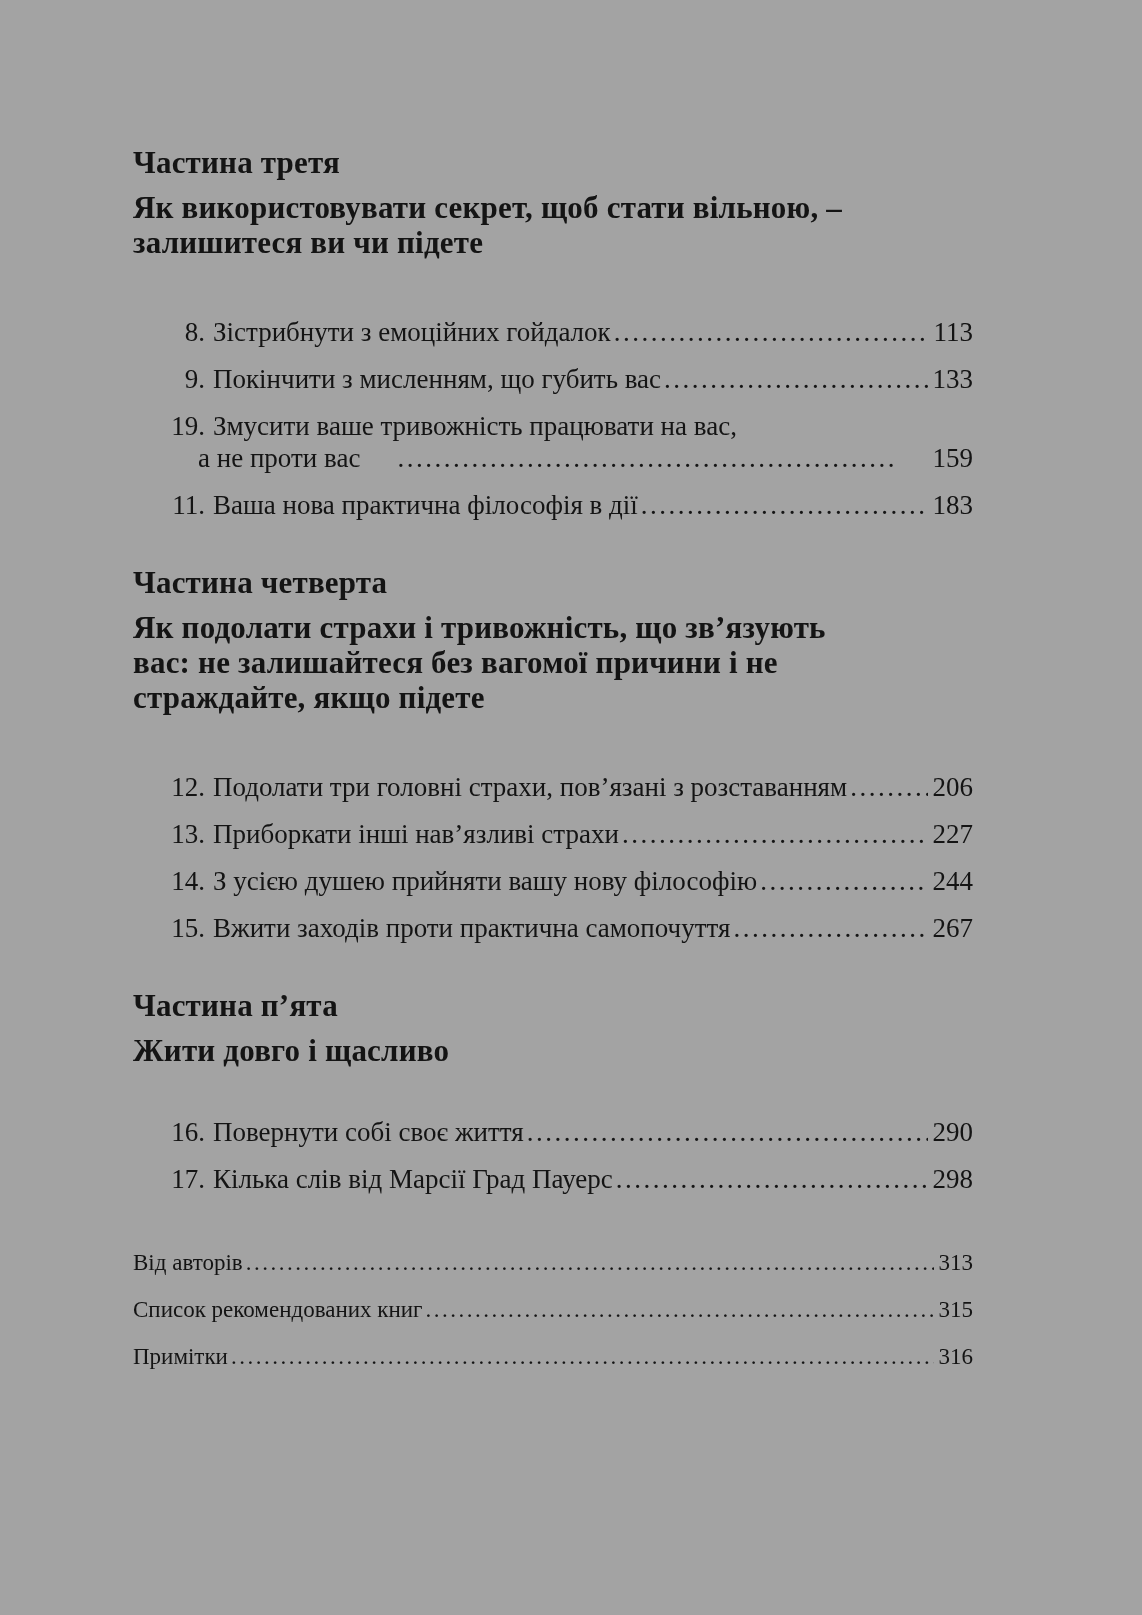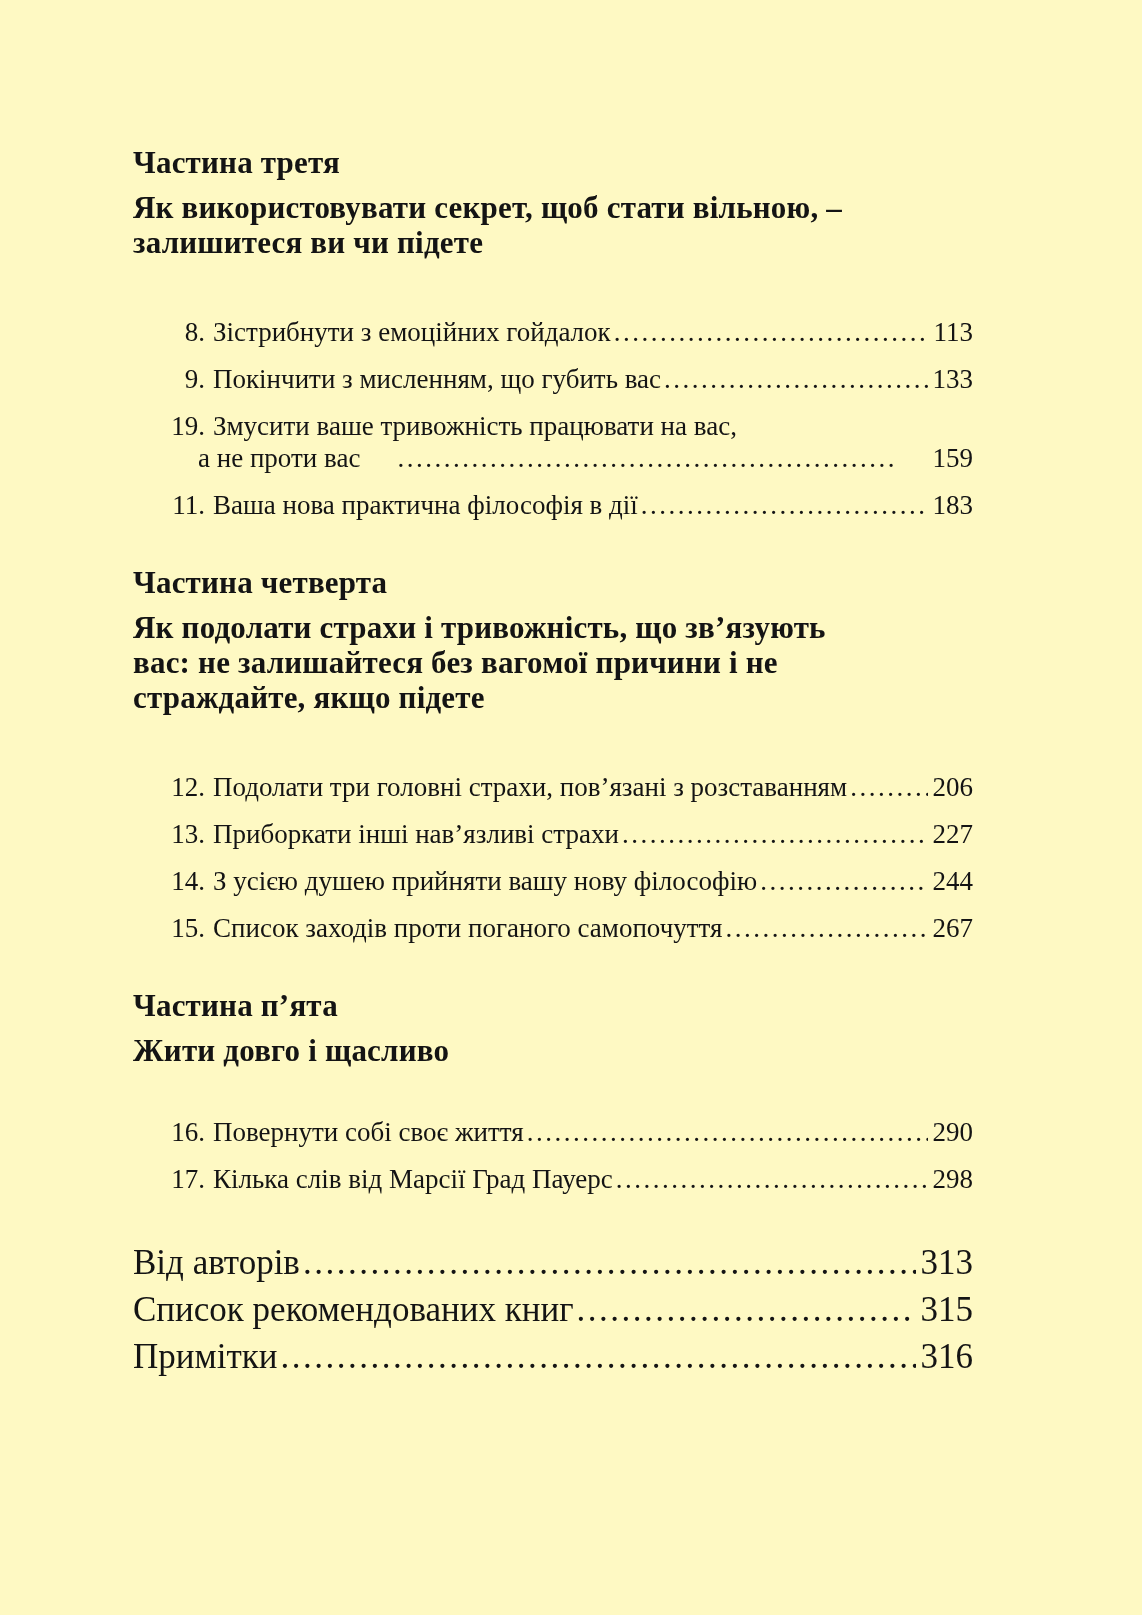--- a/index.html
+++ b/index.html
@@ -8,21 +8,21 @@
     width: 1142px;
     height: 1615px;
     position: relative;
     overflow: hidden;
     font-family: "Liberation Serif", "DejaVu Serif", serif;
     color: #141414;
   }
   .page {
     position: absolute;
     inset: 0;
-    background: #fef9c3;
+    background: #a3a3a3;
   }
   .content {
     position: absolute;
     left: 133px;
     top: 146px;
     width: 840px;
   }
   .part { margin-bottom: 45px; }
   .part-heading {
     font-size: 31px;
@@ -72,21 +72,21 @@
     letter-spacing: 2.5px;
   }
   .pg {
     flex: none;
     padding-left: 5px;
   }
   .back-matter { margin-top: 52px; }
   .bm-row {
     display: flex;
     align-items: baseline;
-    font-size: 35px;
+    font-size: 23px;
     line-height: 32px;
     margin-bottom: 15px;
   }
 </style>
 </head>
 <body>
 
 <div class="page">
   <div class="content">
     <div id="parts">
@@ -167,21 +167,21 @@
       <span class="num">14.</span>
       <span class="title">З усією душею прийняти вашу нову філософію</span>
       <span class="dots"></span>
       <span class="pg">244</span>
     </div>
   </li>
 
   <li class="entry">
     <div class="eline">
       <span class="num">15.</span>
-      <span class="title">Список заходів проти поганого самопочуття</span>
+      <span class="title">Вжити заходів проти практична самопочуття</span>
       <span class="dots"></span>
       <span class="pg">267</span>
     </div>
   </li>
 </ol>
   </section>
 
   <section class="part">
     <h2 class="part-heading">Частина п’ята</h2>
     <h3 class="part-title">Жити довго і щасливо</h3>

